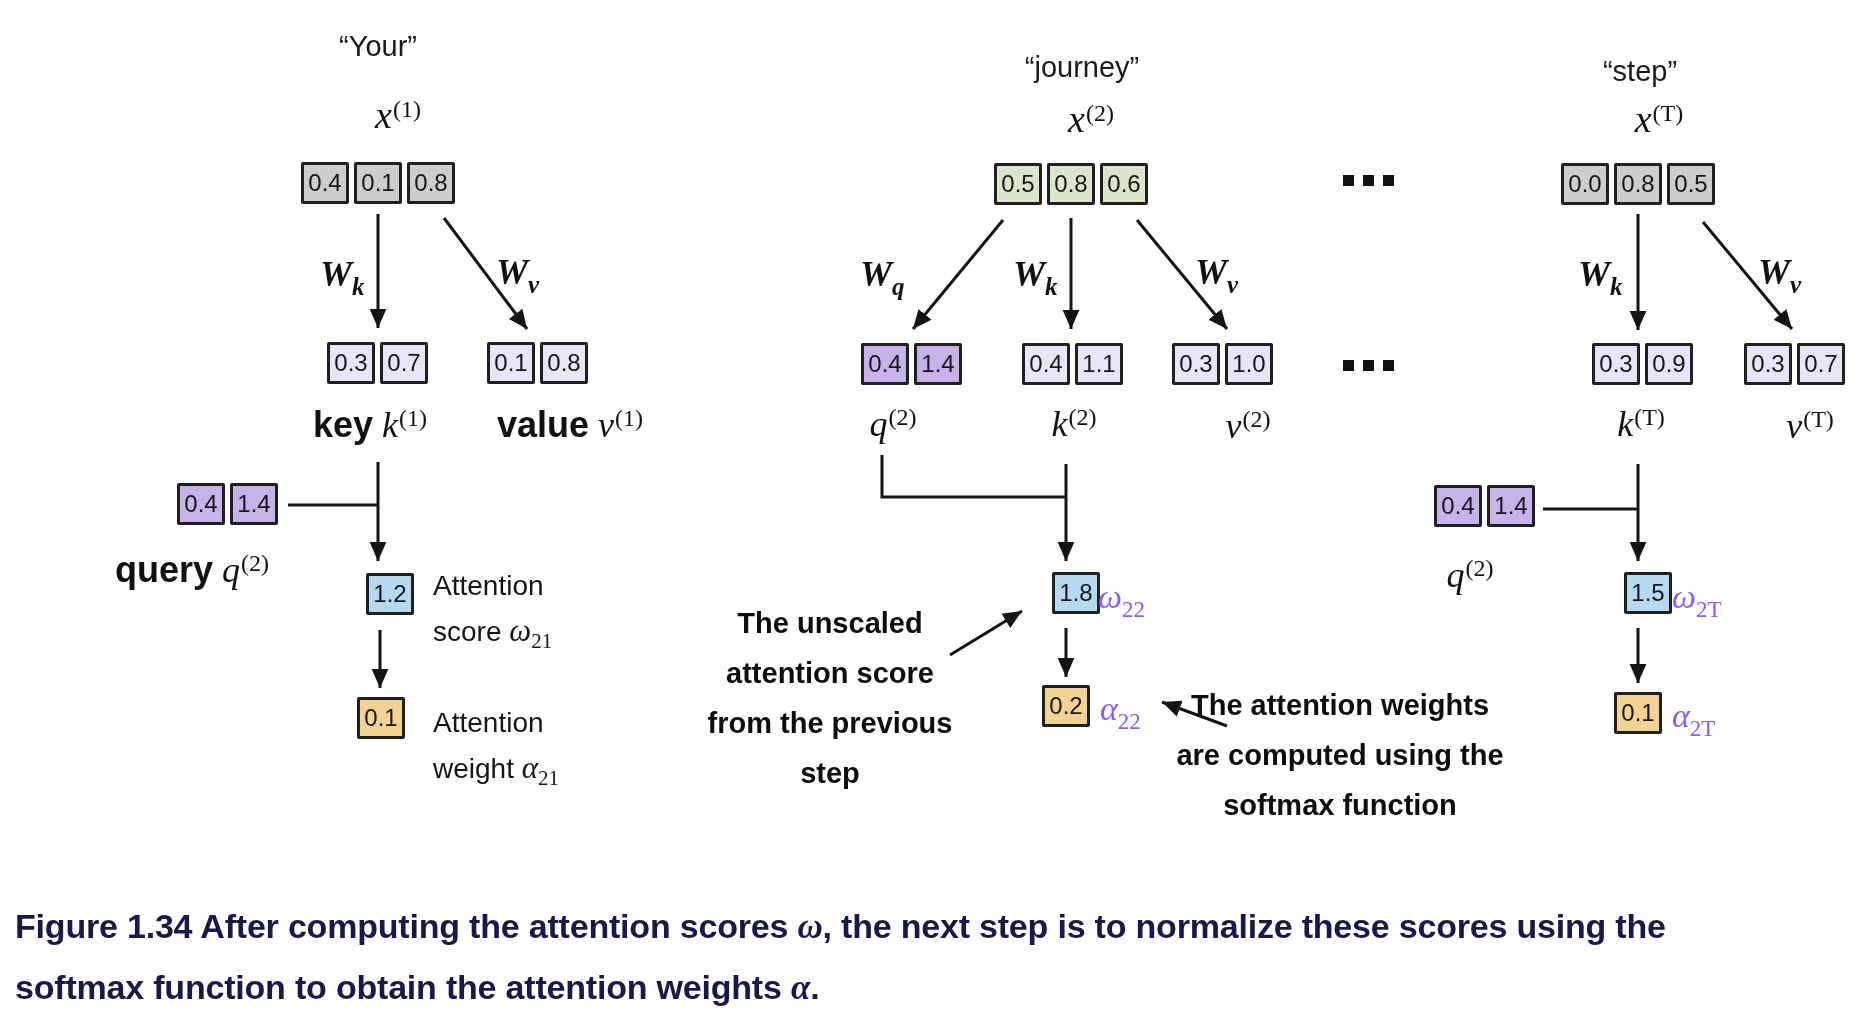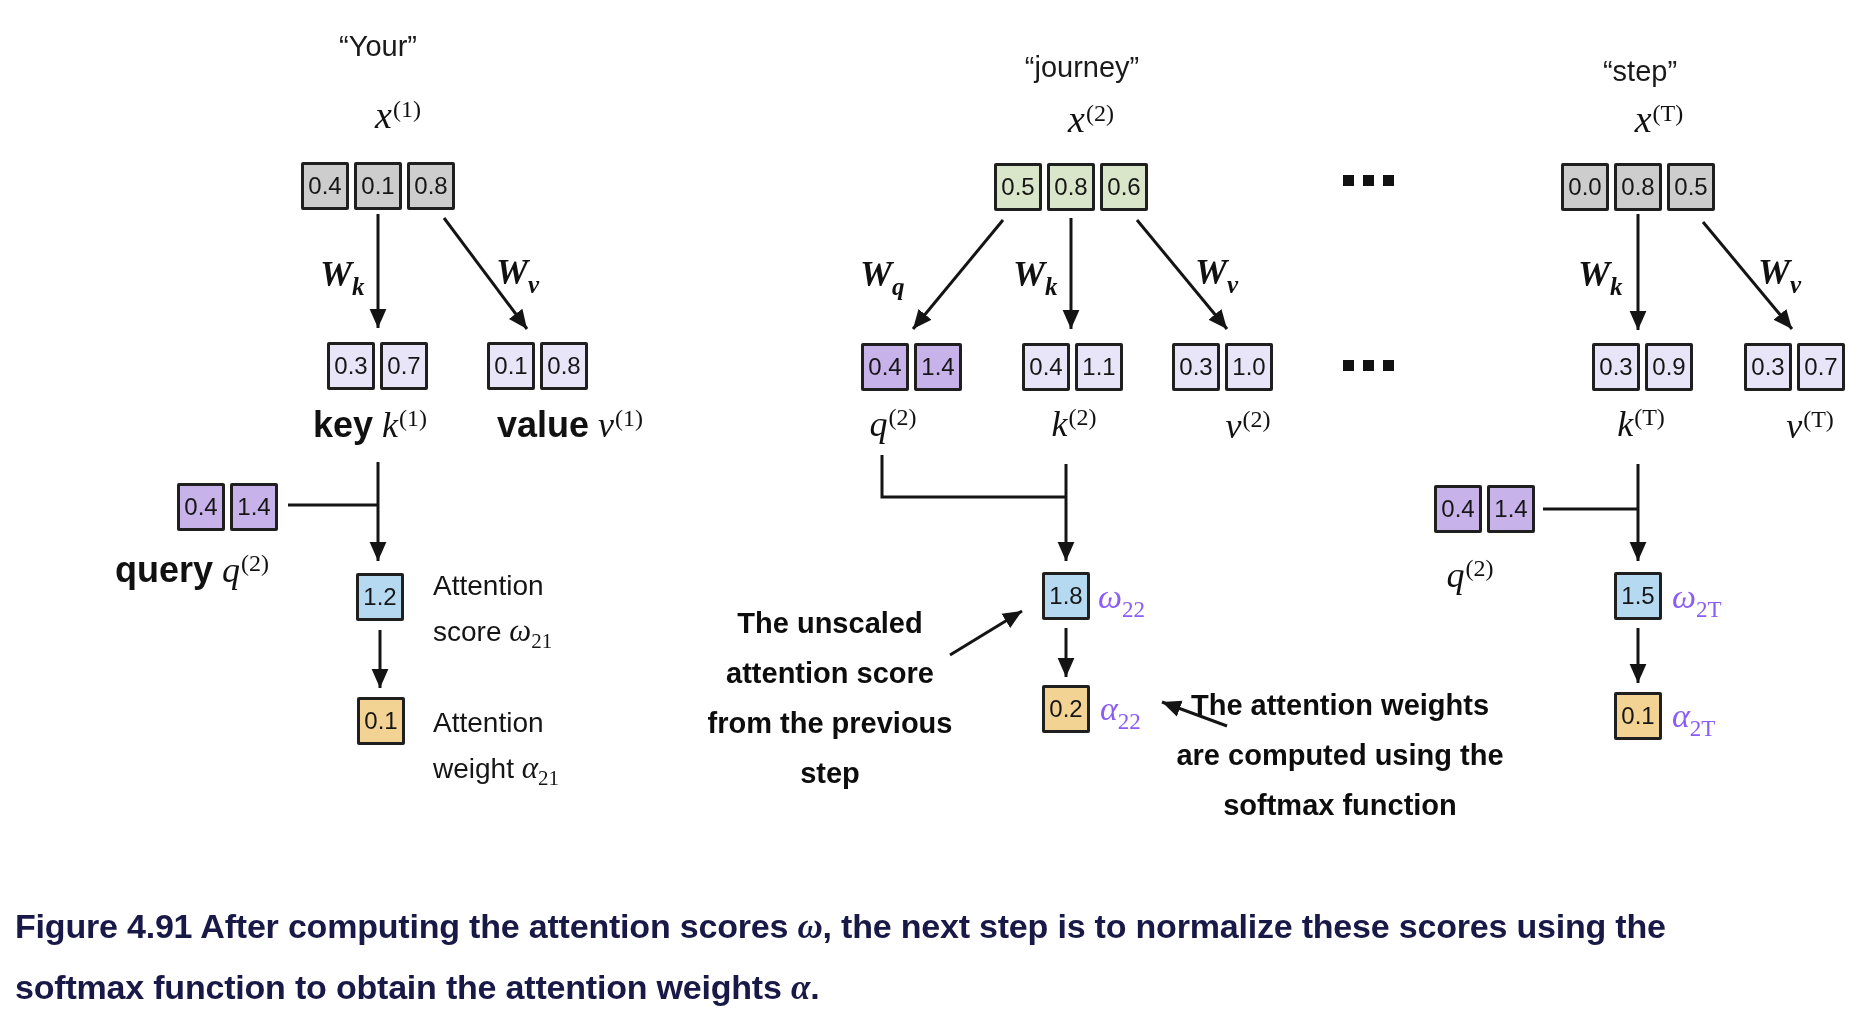--- a/index.html
+++ b/index.html
@@ -14,24 +14,24 @@
 
   .word-label{position:absolute;transform:translateX(-50%);font-size:29px;color:#1a1a1a;white-space:nowrap;line-height:1.1;}
   .math-label{position:absolute;transform:translateX(-50%);font-family:"Liberation Serif",serif;font-size:38px;color:#111;white-space:nowrap;line-height:1;}
   .mb{font-style:italic;}
   .msup{font-size:24px;vertical-align:11px;font-style:normal;margin-left:1px;font-family:"Liberation Serif",serif;}
 
   .w-label{position:absolute;font-family:"Liberation Serif",serif;font-style:italic;font-weight:700;font-size:36px;color:#111;line-height:1;white-space:nowrap;}
   .w-label sub{font-size:25px;vertical-align:-9px;}
 
   .vrow{position:absolute;display:flex;gap:5px;}
-  .vbox{width:48px;height:48px;border:3px solid var(--border);display:flex;align-items:center;justify-content:center;
+  .vbox{width:48px;height:42px;border:3px solid var(--border);display:flex;align-items:center;justify-content:center;
         font-size:24px;color:#161616;border-radius:2px;}
   .g{background:var(--gray);} .gr{background:var(--green);} .lv{background:var(--lavender);}
-  .pu{background:var(--purple);} .bl{background:var(--blue);} .or{background:var(--orange);}
+  .pu{background:var(--purple);} .bl{background:var(--blue);margin-left:10px;} .or{background:var(--orange);}
 
   .kv-label{position:absolute;transform:translateX(-50%);font-family:"Liberation Serif",serif;font-size:36px;color:#111;white-space:nowrap;line-height:1.15;}
   .bw{font-family:"Liberation Sans",sans-serif;font-weight:700;font-style:normal;font-size:36px;}
 
   .score-cap{position:absolute;font-size:28px;color:#151515;line-height:45px;white-space:nowrap;}
   .mi{font-family:"Liberation Serif",serif;font-style:italic;font-size:31px;}
   .msub2{font-size:21px;vertical-align:-7px;font-family:"Liberation Serif",serif;font-style:normal;}
 
   .omega-cap{position:absolute;font-family:"Liberation Serif",serif;font-style:italic;font-size:34px;color:#8b5cf6;line-height:1;white-space:nowrap;}
   .omega-cap sub{font-size:23px;vertical-align:-9px;font-style:normal;}
@@ -228,17 +228,17 @@
     <div class="vbox bl">1.5</div>
   </div>
   <div class="omega-cap" style="left:1672px;top:580px"><span>ω</span><sub>2T</sub></div>
 
   <div class="vrow" style="left:1614px;top:692px">
     <div class="vbox or">0.1</div>
   </div>
   <div class="omega-cap" style="left:1672px;top:699px"><span>α</span><sub>2T</sub></div>
 
   <div class="caption">
-    <div><span>Figure 4.91 After computing the attention scores </span><i class="cmath">ω</i><span>, the next step is to normalize these scores using the</span></div>
+    <div><span>Figure 1.34 After computing the attention scores </span><i class="cmath">ω</i><span>, the next step is to normalize these scores using the</span></div>
     <div><span>softmax function to obtain the attention weights </span><i class="cmath">α</i><span>.</span></div>
   </div>
 
 </div>
 
 </body></html>

